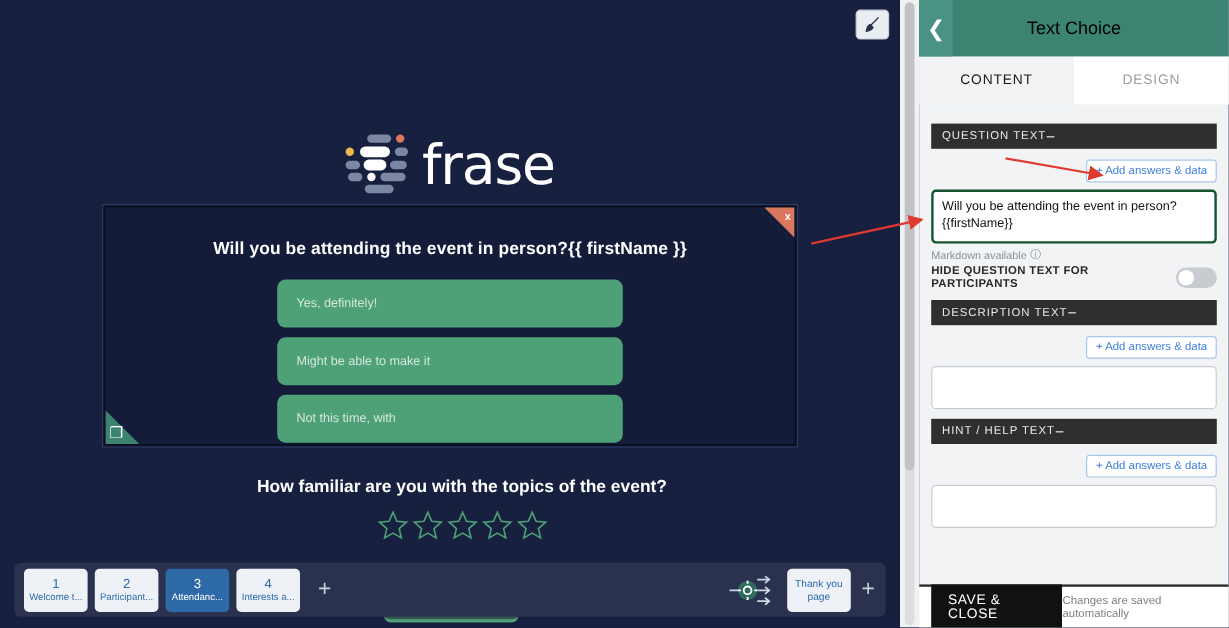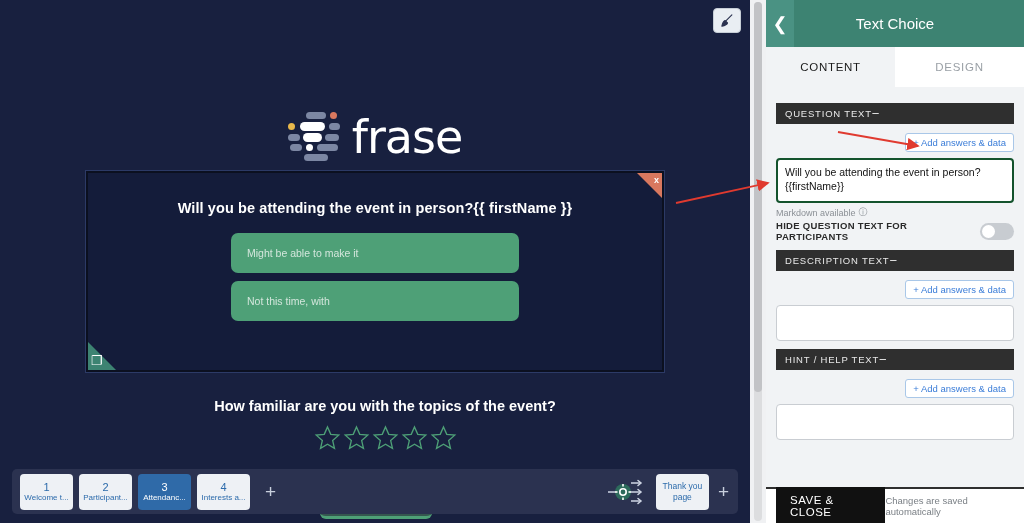--- a/index.html
+++ b/index.html
@@ -149,21 +149,21 @@
   }
   #panel-head {
     height: 47px; background: #3d8372; position: relative;
     display: flex; align-items: center; justify-content: center;
   }
   #back-btn {
     position: absolute; left: 0; top: 0; width: 28px; height: 47px;
     background: #4a9283; display: flex; align-items: center; justify-content: center;
     color: #fff; font-size: 18px;
   }
-  #panel-title { color: #ffffff; font-size: 15px; }
+  #panel-title { color: #000000; font-size: 15px; }
   #tabs { height: 40px; display: flex; background: #f1f3f5; }
   .tab {
     flex: 1; display: flex; align-items: center; justify-content: center;
     font-size: 11.5px; letter-spacing: .7px; color: #9aa0a6;
   }
   .tab.active { background: #f1f3f5; color: #1a1a1a; font-weight: normal; }
   .tab.inactive { background: #ffffff; }
   #panel-body { flex: 1; overflow: hidden; padding: 8px 10px 0 10px; }
   .sec-head {
     background: #2f2f2f; color: #e9e9e9;
@@ -244,20 +244,21 @@
       <div id="corner-x">
           <span>x</span>
         </div>
       <div id="corner-dup">
           <span>❐</span>
         </div>
 
       <div id="q-title">Will you be attending the event in person?{{ firstName }}</div>
 
       <div id="opt-list">
+        <div class="opt">Yes, definitely!</div>
         <div class="opt">Might be able to make it</div>
         <div class="opt">Not this time, with</div>
       </div>
     </div>
 
     <div id="q2">
       <div id="q2-title">How familiar are you with the topics of the event?</div>
       <div id="stars">
         <span>
             <svg width="27" height="27" viewBox="0 0 24 24" fill="none" stroke="#4ea077" stroke-width="1.2">

